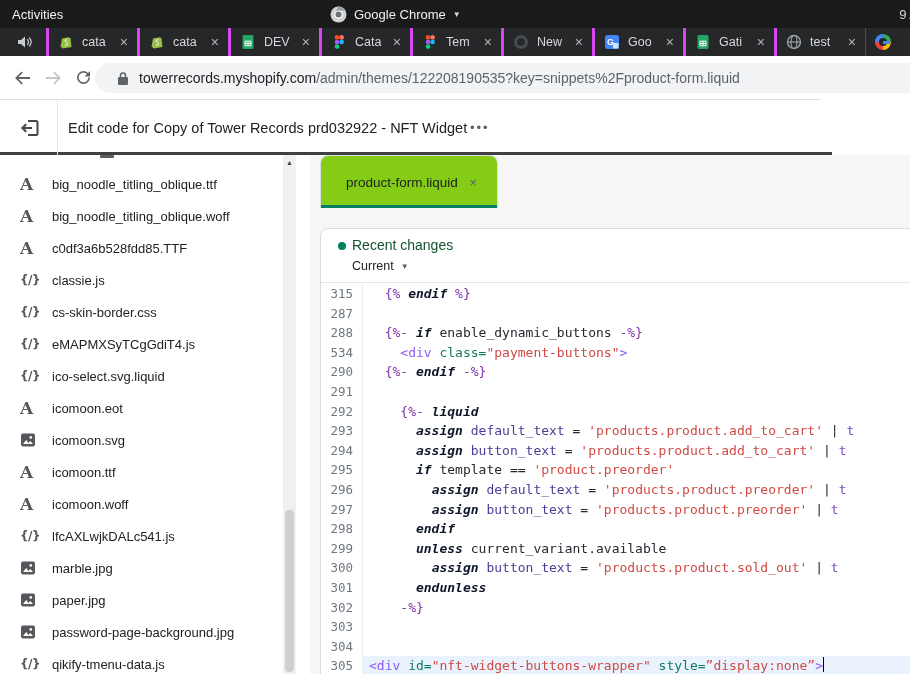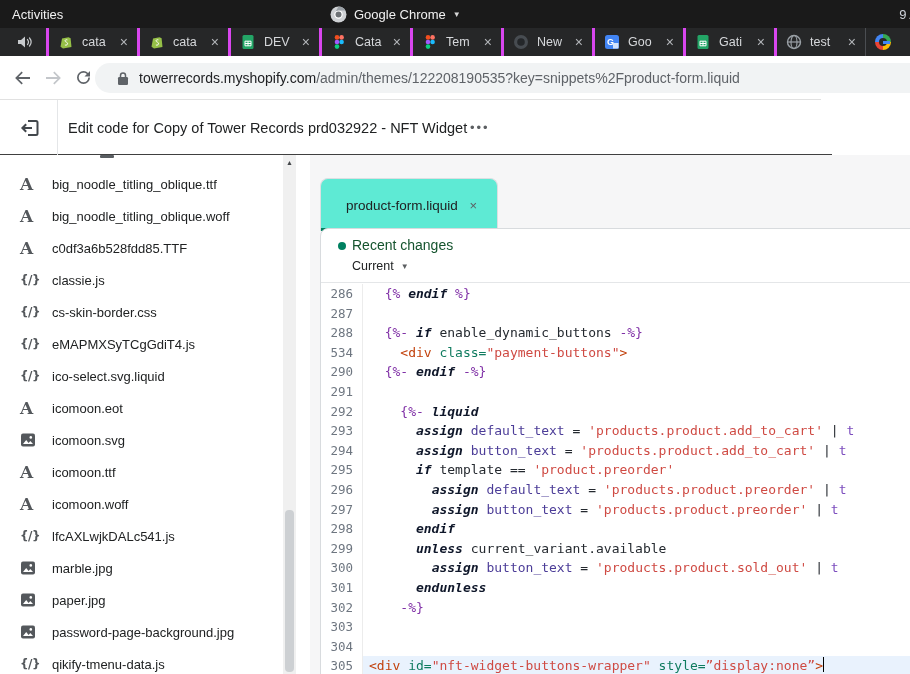--- a/index.html
+++ b/index.html
@@ -41,21 +41,21 @@
   .toolbar .nav-back { margin-left:8px; }
   .omnibox { position:absolute; left:95px; top:7px; height:30px; width:815px; background:#f1f3f4;
     border-radius:15px 0 0 15px; display:flex; align-items:center; padding:0 12px; overflow:hidden; }
   .lock-ico { margin:0 10px 0 10px; display:flex; }
   .url { font-size:14px; white-space:nowrap; }
   .url .dom { color:#202124; }
   .url .path { color:#5f6368; }
 
   
   .app-header { position:absolute; left:0; top:100px; width:832px; height:55px; background:#fff;
-    border-bottom:1px solid #404040; }
+    border-bottom:3px solid #404040; }
   .exit-btn { position:absolute; left:18px; top:16px; width:24px; height:24px; display:flex;
     align-items:center; justify-content:center; }
   .hdr-divider { position:absolute; left:57px; top:0; width:1px; height:55px; background:#e4e6e8; }
   .page-title { position:absolute; left:68px; top:0; height:55px; display:flex; align-items:center;
     font-size:14.5px; color:#202223; font-weight:500; }
   .more-dots { position:absolute; left:470px; top:0; height:55px; display:flex; align-items:center;
     color:#5c5f62; font-size:13px; letter-spacing:2px; }
 
   
   .sidebar { position:absolute; left:0; top:155px; width:310px; height:519px; background:#fff;
@@ -66,21 +66,21 @@
   .fi { width:26px; flex:0 0 26px; display:flex; justify-content:flex-start; align-items:center; }
   .fi-font { font-family:"DejaVu Serif", serif; font-weight:bold; font-size:17px; color:#54585c; line-height:1; }
   .fi-code { font-family:"DejaVu Sans", sans-serif; font-weight:bold; font-size:12px; color:#54585c; letter-spacing:-0.5px; }
   .file-name { margin-left:6px; white-space:nowrap; }
   .sb-track { position:absolute; left:283px; top:155px; width:13px; height:519px; background:#f0f0f0; }
   .sb-arrow { position:absolute; left:0; top:4px; width:13px; text-align:center; color:#44474a; font-size:7px; }
   .sb-thumb { position:absolute; left:2px; top:355px; width:9px; height:162px; background:#cdd0d3; border-radius:4px; }
 
   
   .main { position:absolute; left:310px; top:155px; width:600px; height:519px; background:#f6f6f7; overflow:hidden; }
-  .editor-tab { position:absolute; left:10px; top:23px; width:178px; height:53px; background:#5eead4;
+  .editor-tab { position:absolute; left:10px; top:0; width:178px; height:53px; background:#84cc16;
     border:1px solid #dcdfe2; border-bottom:none; border-radius:8px 8px 0 0; display:flex; align-items:center; }
   .editor-tab .et-label { margin-left:25px; font-size:13.5px; color:#202223; }
   .editor-tab .et-close { margin-left:auto; margin-right:20px; color:#5c5f62; font-size:13px; }
   .tab-underline { position:absolute; left:0; bottom:0; width:100%; height:3px; background:#008060; }
   .content-card { position:absolute; left:10px; top:73px; width:592px; height:448px; background:#fff;
     border:1px solid #d8dbde; border-radius:8px 0 0 0; overflow:hidden; }
   .recent { position:relative; height:54px; border-bottom:1px solid #e4e6e8; }
   .rc-dot { position:absolute; left:17px; top:13px; width:8px; height:8px; border-radius:50%; background:#008060; }
   .rc-label { position:absolute; left:31px; top:8px; font-size:14px; color:#14532d; }
   .rc-version { position:absolute; left:31px; top:30px; font-size:12.5px; color:#202223;
@@ -95,21 +95,21 @@
   .lnum { width:42px; flex:0 0 42px; text-align:right; padding-right:9px; color:#6e7680;
     font-size:12.5px; border-right:1px solid #ececec; background:#fff; }
   .crow.active .lnum { background:#fff; }
   .ltext { padding-left:6px; }
   .tk-kw   { color:#0f172a; font-weight:bold;font-style:italic; }
   .tk-delim{ color:#8031a7; }
   .tk-var  { color:#4c3d98; }
   .tk-str  { color:#cf4a43; }
   .tk-txt  { color:#24292f; }
   .tk-attr { color:#0f7b5f; }
-  .tk-tag  { color:#c2410c; }
+  .tk-tag  { color:#8b5cf6; }
   .tk-flt  { color:#7c4dbe; }
   .caret { display:inline-block; width:1.5px; height:15px; background:#000; vertical-align:-2px; }
 </style>
 </head>
 <body>
 
 <div class="screen">
 
   <header class="os-bar">
     <span class="os-activities">Activities</span>
@@ -413,21 +413,21 @@
       <div class="recent">
         <span class="rc-dot"></span>
         <span class="rc-label">Recent changes</span>
         <span class="rc-version">
           <span>Current</span>
           <span class="rc-caret">▼</span>
         </span>
       </div>
       <div class="code">
         <div id="code-lines">
-            <div class="crow"><span class="lnum">286</span><span class="ltext"><span class="tk-txt">  </span><span class="tk-delim">{%</span><span class="tk-txt"> </span><span class="tk-kw">endif</span><span class="tk-txt"> </span><span class="tk-delim">%}</span></span></div>
+            <div class="crow"><span class="lnum">315</span><span class="ltext"><span class="tk-txt">  </span><span class="tk-delim">{%</span><span class="tk-txt"> </span><span class="tk-kw">endif</span><span class="tk-txt"> </span><span class="tk-delim">%}</span></span></div>
             <div class="crow"><span class="lnum">287</span><span class="ltext"></span></div>
             <div class="crow"><span class="lnum">288</span><span class="ltext"><span class="tk-txt">  </span><span class="tk-delim">{%-</span><span class="tk-txt"> </span><span class="tk-kw">if</span><span class="tk-txt"> enable_dynamic_buttons </span><span class="tk-delim">-%}</span></span></div>
             <div class="crow"><span class="lnum">534</span><span class="ltext"><span class="tk-txt">    </span><span class="tk-tag">&lt;div</span><span class="tk-txt"> </span><span class="tk-attr">class=</span><span class="tk-str">"payment-buttons"</span><span class="tk-tag">&gt;</span></span></div>
             <div class="crow"><span class="lnum">290</span><span class="ltext"><span class="tk-txt">  </span><span class="tk-delim">{%-</span><span class="tk-txt"> </span><span class="tk-kw">endif</span><span class="tk-txt"> </span><span class="tk-delim">-%}</span></span></div>
             <div class="crow"><span class="lnum">291</span><span class="ltext"></span></div>
             <div class="crow"><span class="lnum">292</span><span class="ltext"><span class="tk-txt">    </span><span class="tk-delim">{%-</span><span class="tk-txt"> </span><span class="tk-kw">liquid</span></span></div>
             <div class="crow"><span class="lnum">293</span><span class="ltext"><span class="tk-txt">      </span><span class="tk-kw">assign</span><span class="tk-txt"> </span><span class="tk-var">default_text</span><span class="tk-txt"> = </span><span class="tk-str">'products.product.add_to_cart'</span><span class="tk-txt"> | </span><span class="tk-flt">t</span></span></div>
             <div class="crow"><span class="lnum">294</span><span class="ltext"><span class="tk-txt">      </span><span class="tk-kw">assign</span><span class="tk-txt"> </span><span class="tk-var">button_text</span><span class="tk-txt"> = </span><span class="tk-str">'products.product.add_to_cart'</span><span class="tk-txt"> | </span><span class="tk-flt">t</span></span></div>
             <div class="crow"><span class="lnum">295</span><span class="ltext"><span class="tk-txt">      </span><span class="tk-kw">if</span><span class="tk-txt"> template == </span><span class="tk-str">'product.preorder'</span></span></div>
             <div class="crow"><span class="lnum">296</span><span class="ltext"><span class="tk-txt">        </span><span class="tk-kw">assign</span><span class="tk-txt"> </span><span class="tk-var">default_text</span><span class="tk-txt"> = </span><span class="tk-str">'products.product.preorder'</span><span class="tk-txt"> | </span><span class="tk-flt">t</span></span></div>

